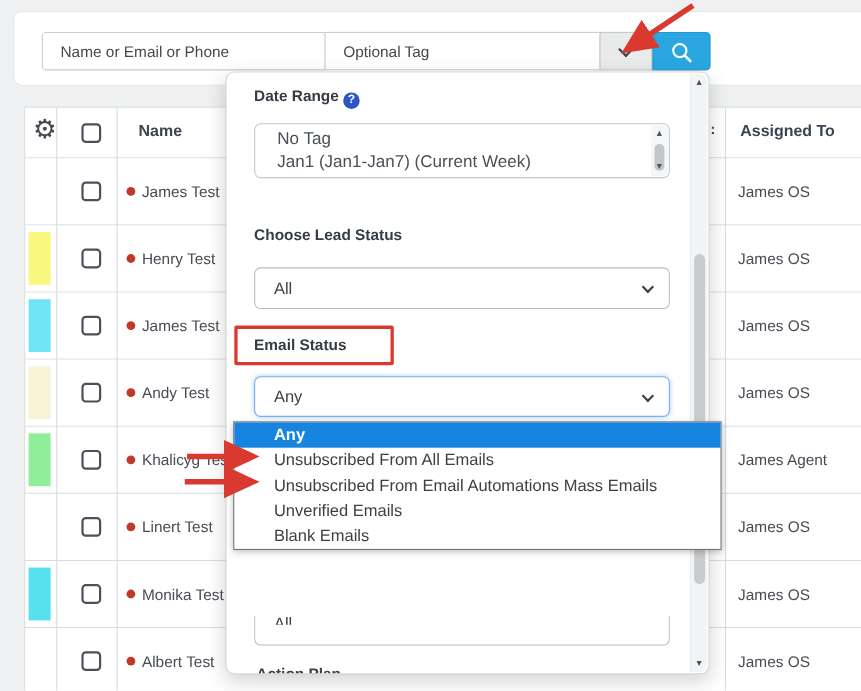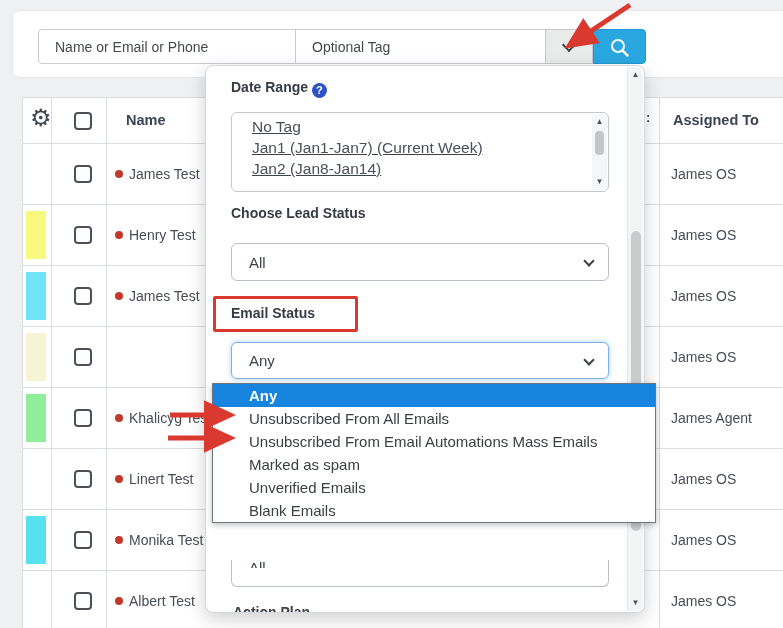--- a/index.html
+++ b/index.html
@@ -78,23 +78,23 @@
     box-shadow:0 6px 18px rgba(0,0,0,.18);
     z-index:5; overflow:hidden;
   }
   .panel-label { position:absolute; font-size:14px; font-weight:bold; color:#363c44; }
   .q-icon {
     display:inline-block; width:15px; height:15px; border-radius:50%;
     background:#2d53c4; color:#fff; font-size:11px; font-weight:bold;
     text-align:center; line-height:15px; vertical-align:-2px; cursor:pointer;
   }
   .tag-listbox {
-    position:absolute; left:25px; top:46px; width:378px; height:80px;
+    position:absolute; left:25px; top:46px; width:378px; height:50px;
     border:1px solid #c3c8cc; border-radius:6px; background:#fff;
-    padding:3px 18px 0 20px; overflow:hidden; cursor:pointer;text-decoration:underline;
+    padding:3px 18px 0 20px; overflow:hidden; cursor:pointer;
   }
   .tag-item { font-size:15.5px; color:#4a5058; line-height:21px; white-space:nowrap; }
   .mini-sb {
     position:absolute; right:1px; top:1px; bottom:1px; width:15px;
     background:#f5f6f7; border-radius:0 5px 5px 0;
   }
   .mini-sb .sb-up, .mini-sb .sb-dn, .pn-sb .sb-up, .pn-sb .sb-dn {
     position:absolute; left:0; width:100%; text-align:center;
     font-size:8px; color:#4e5358; line-height:10px; cursor:pointer;
   }
@@ -198,20 +198,24 @@
     <div class="cbox"></div>
     <div class="name-cell">
         <span class="dot"></span>
         <span>James Test</span>
       </div>
     <div class="assigned-cell">James OS</div>
   </div>
   <div class="row">
     <div class="swatch" style="background: rgb(247, 243, 213);"></div>
     <div class="cbox"></div>
+    <div class="name-cell">
+        <span class="dot"></span>
+        <span>Andy Test</span>
+      </div>
     <div class="assigned-cell">James OS</div>
   </div>
   <div class="row">
     <div class="swatch" style="background: rgb(144, 238, 154);"></div>
     <div class="cbox"></div>
     <div class="name-cell">
         <span class="dot"></span>
         <span>Khalicyg Test</span>
       </div>
     <div class="assigned-cell">James Agent</div>
@@ -288,21 +292,20 @@
     <div class="sb-up">▲</div>
     <div class="sb-thumb"></div>
     <div class="sb-dn">▼</div>
   </div>
 </div>
 
 <div class="option-list">
   <div class="opt sel">Any</div>
   <div class="opt">Unsubscribed From All Emails</div>
   <div class="opt">Unsubscribed From Email Automations Mass Emails</div>
-  <div class="opt">Marked as spam</div>
   <div class="opt">Unverified Emails</div>
   <div class="opt">Blank Emails</div>
 </div>
 
 <div class="anno-rect"></div>
 <svg class="anno-svg">
   <defs>
     <marker id="ah" markerWidth="7" markerHeight="7" refX="4.5" refY="3" orient="auto">
       <path d="M0,0 L6.5,3 L0,6 z" fill="#da392f"></path>
     </marker>

